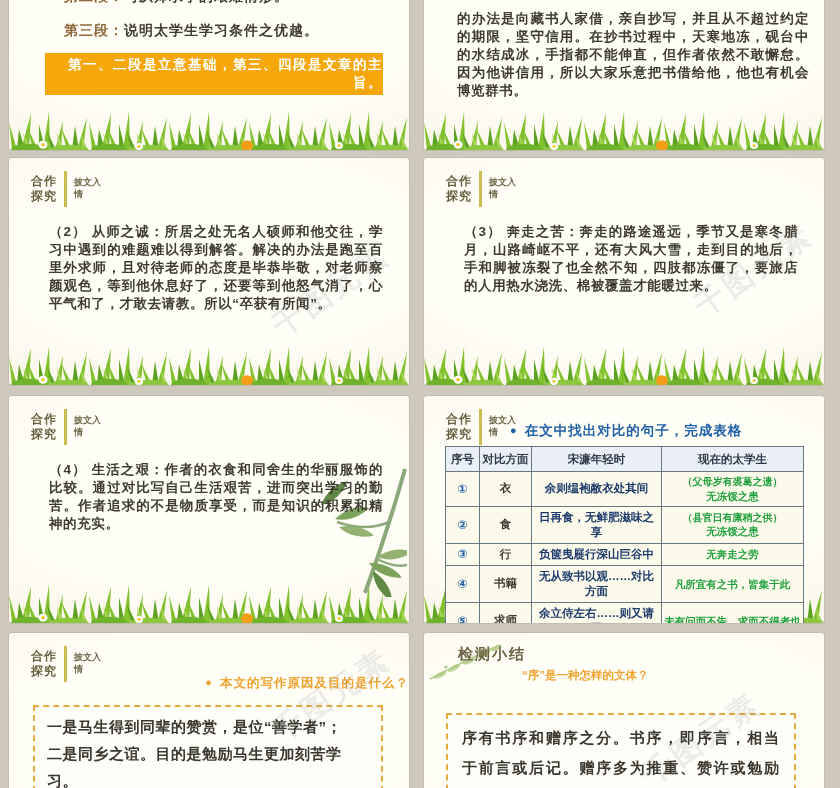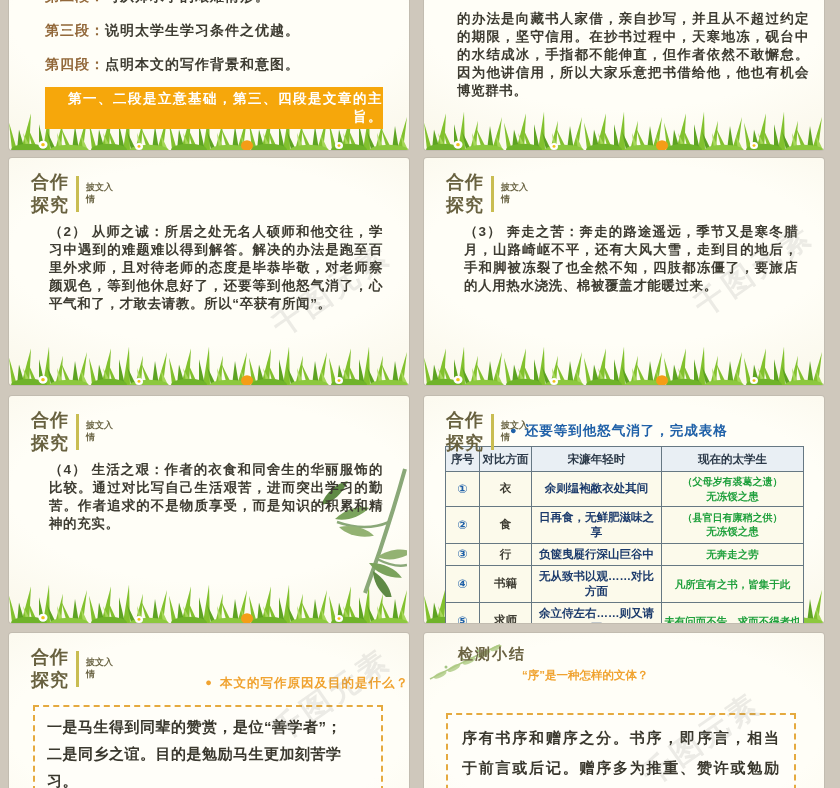--- a/index.html
+++ b/index.html
@@ -4,31 +4,31 @@
 <style>
   html,body{margin:0;padding:0;}
   body{font-family:"Liberation Sans","DejaVu Sans",sans-serif;}
   .canvas{position:relative;width:840px;height:788px;overflow:hidden;background:#cfc8bc;}
   .slide{position:absolute;width:400px;height:227px;overflow:hidden;border-radius:3px;
     background:radial-gradient(ellipse 130% 105% at 50% 42%, #fffef7 38%, #f7f3e3 82%, #eee8d2 100%);
     box-shadow:0 0 0 1px rgba(0,0,0,0.06);}
   .grass{position:absolute;left:0;bottom:0;width:100%;height:40px;display:block;}
   
   .tab{position:absolute;top:13px;left:22px;display:flex;align-items:center;gap:7px;z-index:3;}
-  .tab-main{font-size:18px;font-weight:bold;color:#68613f;line-height:1.25;white-space:pre-line;letter-spacing:1px;}
+  .tab-main{font-size:12px;font-weight:bold;color:#68613f;line-height:1.25;white-space:pre-line;letter-spacing:1px;}
   .tab-divider{width:3px;height:36px;background:#c9bd52;}
   .tab-sub{font-size:9px;font-weight:bold;color:#6d6747;line-height:1.3;white-space:pre-line;}
   
   .para{position:absolute;font-size:13.5px;font-weight:bold;color:#3e3c32;line-height:18px;
     text-align:justify;letter-spacing:0.6px;z-index:2;margin-top:9px;}
   #s2 .para{top:78px;left:33px;right:15px;}
   #s3 .para,#s4 .para,#s5 .para{top:56px;left:40px;right:26px;}
   
   .seg-list{position:absolute;top:62px;left:36px;right:26px;z-index:2;}
-  .seg-line{font-size:14px;font-weight:bold;line-height:22px;margin-bottom:12px;color:#3e3c32;letter-spacing:1px;}
+  .seg-line{font-size:14px;font-weight:bold;line-height:22px;margin-bottom:12px;color:#3e3c32;letter-spacing:1px;margin-left:19px;}
   .seg-prefix{color:#92683a;}
   .highlight-bar{margin-top:9px;background:#f6a70b;color:#ffffff;font-size:13.5px;font-weight:bold;
     text-align:right;padding:3px 0;letter-spacing:1.5px;}
   
   .tbl-title{position:absolute;top:26px;left:86px;font-size:13.5px;font-weight:bold;color:#2061a8;letter-spacing:1px;z-index:2;}
   .dot{font-size:11px;margin-right:7px;vertical-align:1px;}
   .cmp-table{position:absolute;top:50px;left:21px;width:358px;border-collapse:collapse;table-layout:fixed;
     background:#fcfaeb;font-weight:bold;z-index:2;}
   .cmp-table th,.cmp-table td{border:1px solid #667883;text-align:center;padding:3px 2px;}
   .cmp-table thead th{background:#e9eff4;color:#2c3a49;font-size:11.5px;height:18px;}
@@ -104,23 +104,20 @@
 <div class="canvas">
 
   <section class="slide" id="s1" style="left:9px;top:-77px;">
     <div class="seg-list">
       <div class="seg-line">
         <span class="seg-prefix">第二段：</span><span>写从师求学的艰难情形。</span>
       </div>
       <div class="seg-line">
         <span class="seg-prefix">第三段：</span><span>说明太学生学习条件之优越。</span>
       </div>
-      <div class="seg-line">
-        <span class="seg-prefix">第四段：</span><span>点明本文的写作背景和意图。</span>
-      </div>
       <div class="highlight-bar">第一、二段是立意基础，第三、四段是文章的主旨。</div>
     </div>
     <svg class="grass" viewBox="0 0 400 45" preserveAspectRatio="none">
         <use href="#g-strip"></use>
       </svg>
   </section>
 
   <section class="slide" id="s2" style="left:424px;top:-77px;">
     <div class="para">的办法是向藏书人家借，亲自抄写，并且从不超过约定的期限，坚守信用。在抄书过程中，天寒地冻，砚台中的水结成冰，手指都不能伸直，但作者依然不敢懈怠。因为他讲信用，所以大家乐意把书借给他，他也有机会博览群书。</div>
     <svg class="grass" viewBox="0 0 400 45" preserveAspectRatio="none">
@@ -187,21 +184,21 @@
 
   <section class="slide" id="s6" style="left:424px;top:396px;">
     <div class="tab">
       <div class="tab-main">合作
 探究</div>
       <div class="tab-divider"></div>
       <div class="tab-sub">披文入
 情</div>
     </div>
     <div class="tbl-title">
-      <span class="dot">●</span><span>还要等到他怒气消了，完成表格</span>
+      <span class="dot">●</span><span>在文中找出对比的句子，完成表格</span>
     </div>
     <table class="cmp-table">
       <colgroup>
           <col style="width:34px">
           <col style="width:52px">
           <col style="width:130px">
           <col style="width:142px">
         </colgroup>
       <thead>
         <tr>

